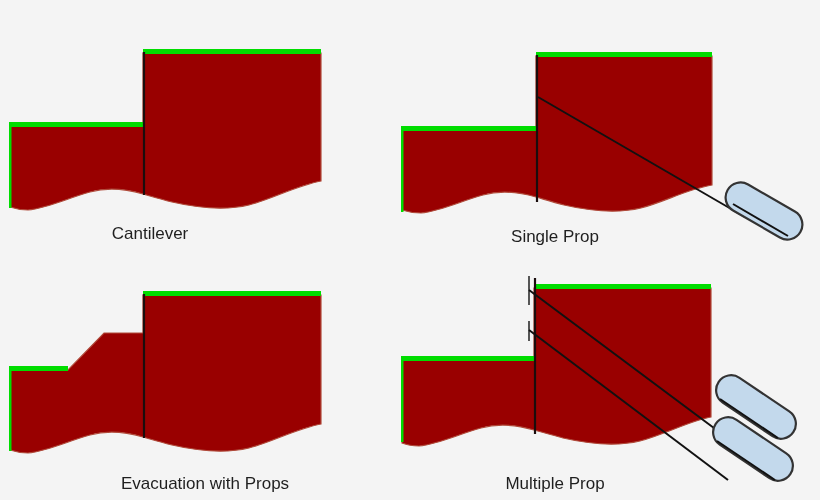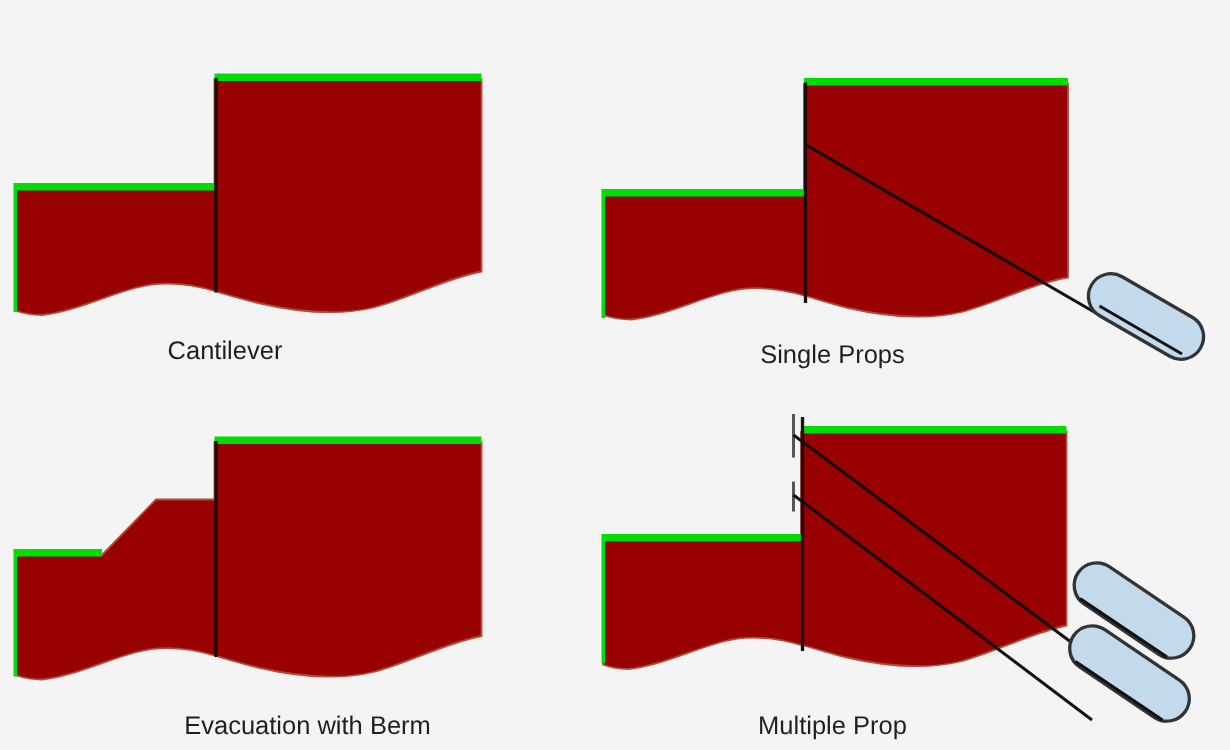--- a/index.html
+++ b/index.html
@@ -62,38 +62,38 @@
       <rect x="1" y="114" width="2.5" height="86" fill="#00dd00"></rect>
       <line x1="137" y1="43" x2="137" y2="190" stroke="#1a0d0d" stroke-width="2.2"></line>
 
       <line x1="138" y1="85" x2="345" y2="205" stroke="#111111" stroke-width="2"></line>
 
       <g>
         <rect x="322" y="184" width="84" height="30" rx="15" ry="15" transform="rotate(30 364 199)" fill="#c3d9ec" stroke="#333333" stroke-width="2.2"></rect>
         <line x1="333" y1="192" x2="388" y2="224" stroke="#111111" stroke-width="2"></line>
       </g>
     </svg>
-    <div class="caption" style="left:10px;top:215px;width:290px;">Single Props</div>
+    <div class="caption" style="left:10px;top:215px;width:290px;">Single Prop</div>
   </div>
 
   <div class="panel" style="left:0px;top:250px;">
     <svg width="410" height="250" viewBox="0 0 410 250">
       <path fill="#990000" stroke="#b04a3a" stroke-width="1.2" d="M 10,108 L 68,108 L 104,71 L 143,71 L 143,33 L 321,33 L 321,162
                C 296,167 272,180 249,186
                C 224,192 198,189 172,183
                C 160,180 150,177 143,175
                C 126,170 108,168 90,173
                C 68,179 48,189 28,191
                C 22,191 16,190 10,188 Z"></path>
       <rect x="10" y="104" width="58" height="5" fill="#00dd00"></rect>
       <rect x="143" y="29" width="178" height="5" fill="#00dd00"></rect>
       <rect x="9" y="104" width="2.5" height="85" fill="#00dd00"></rect>
       <line x1="144" y1="32" x2="144" y2="176" stroke="#1a0d0d" stroke-width="2.2"></line>
     </svg>
-    <div class="caption" style="left:0px;top:212px;width:410px;">Evacuation with Berm</div>
+    <div class="caption" style="left:0px;top:212px;width:410px;">Evacuation with Props</div>
   </div>
 
   <div class="panel" style="left:400px;top:250px;">
     <svg width="420" height="250" viewBox="0 0 420 250">
       <path fill="#990000" stroke="#b04a3a" stroke-width="1.2" d="M 2,98 L 134,98 L 134,26 L 311,26 L 311,155
                C 287,160 263,173 240,179
                C 215,185 189,182 163,176
                C 152,173 142,170 134,168
                C 117,163 99,161 81,166
                C 59,172 39,182 19,184

